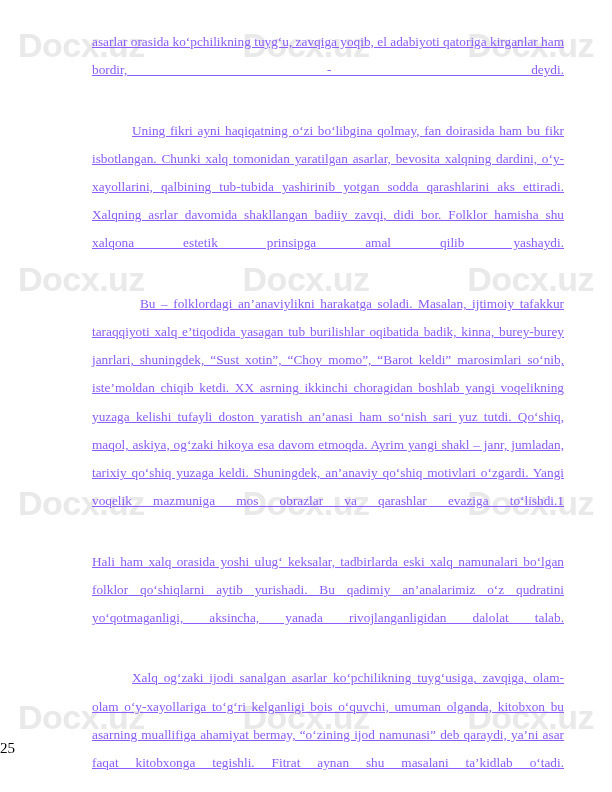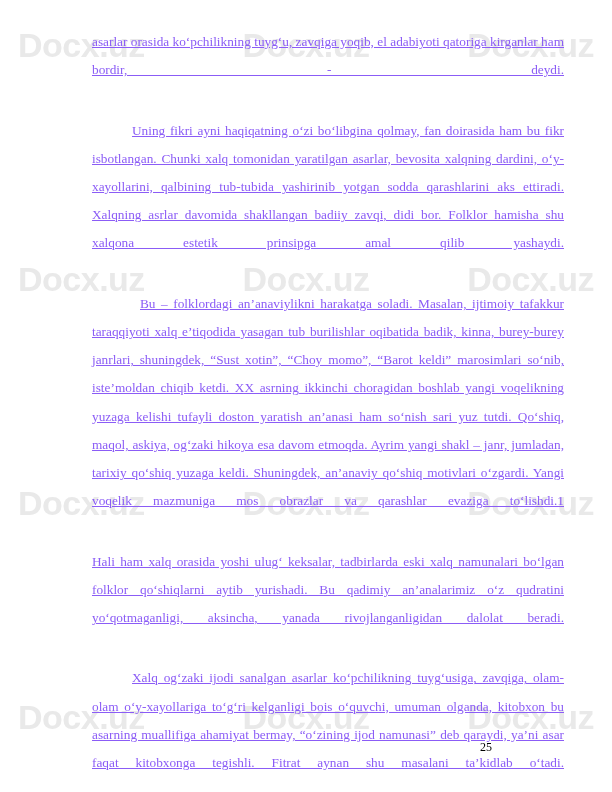--- a/index.html
+++ b/index.html
@@ -81,23 +81,23 @@
     display: inline-block;
     width: 100%;
   }
 
   
   .page-number {
     position: absolute;
     left: 0;
     width: 492px;
     top: 740px;
-    text-align: right;
+    text-align: left;
     font-family: "Liberation Serif", "DejaVu Serif", serif;
-    font-size: 12px;
+    font-size: 15px;
     color: #000000;
     z-index: 3;
   }
 </style>
 </head>
 <body>
 
 <div class="page">
 
   <div class="watermark-layer">
@@ -120,20 +120,20 @@
       <span class="watermark">Docx.uz</span>
       <span class="watermark">Docx.uz</span>
       <span class="watermark">Docx.uz</span>
     </div>
   </div>
 
   <div class="content">
     <p class="para noindent">asarlar orasida ko‘pchilikning tuyg‘u, zavqiga yoqib, el adabiyoti qatoriga kirganlar ham bordir, - deydi.</p>
     <p class="para indent">Uning fikri ayni haqiqatning o‘zi bo‘libgina qolmay, fan doirasida ham bu fikr isbotlangan. Chunki xalq tomonidan yaratilgan asarlar, bevosita xalqning dardini, o‘y-xayollarini, qalbining tub-tubida yashirinib yotgan sodda qarashlarini aks ettiradi. Xalqning asrlar davomida shakllangan badiiy zavqi, didi bor. Folklor hamisha shu xalqona estetik prinsipga amal qilib yashaydi.</p>
     <p class="para indent-wide">Bu – folklordagi an’anaviylikni harakatga soladi. Masalan, ijtimoiy tafakkur taraqqiyoti  xalq e’tiqodida yasagan tub burilishlar oqibatida badik, kinna, burey-burey janrlari, shuningdek,  “Sust xotin”, “Choy momo”, “Barot keldi” marosimlari so‘nib, iste’moldan chiqib ketdi. XX asrning ikkinchi choragidan boshlab yangi voqelikning yuzaga kelishi tufayli doston yaratish an’anasi ham so‘nish sari yuz tutdi. Qo‘shiq, maqol, askiya, og‘zaki hikoya esa davom etmoqda. Ayrim yangi shakl – janr, jumladan, tarixiy qo‘shiq yuzaga keldi. Shuningdek, an’anaviy qo‘shiq motivlari o‘zgardi. Yangi voqelik mazmuniga mos obrazlar va qarashlar evaziga to‘lishdi.1</p>
-    <p class="para noindent">Hali ham xalq orasida yoshi ulug‘ keksalar, tadbirlarda eski xalq namunalari bo‘lgan folklor qo‘shiqlarni aytib yurishadi. Bu qadimiy an’analarimiz o‘z qudratini yo‘qotmaganligi, aksincha, yanada rivojlanganligidan dalolat beradi.</p>
+    <p class="para noindent">Hali ham xalq orasida yoshi ulug‘ keksalar, tadbirlarda eski xalq namunalari bo‘lgan folklor qo‘shiqlarni aytib yurishadi. Bu qadimiy an’analarimiz o‘z qudratini yo‘qotmaganligi, aksincha, yanada rivojlanganligidan dalolat talab.</p>
     <p class="para indent">Xalq og‘zaki ijodi sanalgan asarlar ko‘pchilikning  tuyg‘usiga, zavqiga, olam-olam o‘y-xayollariga to‘g‘ri kelganligi bois o‘quvchi, umuman olganda, kitobxon bu asarning muallifiga ahamiyat bermay, “o‘zining ijod namunasi” deb qaraydi, ya’ni asar faqat kitobxonga tegishli. Fitrat aynan shu masalani ta’kidlab o‘tadi.</p>
     <p class="para noindent">Xalq og‘zaki ijodining eng qadimiy  namunalari keltirib o‘tilgan, XI  asrda yozilgan “Devonu lug‘ot-it  turk” asarida jamlangan badiiy parchalar turkiy xalqlar adabiyotining ancha oldingi davrlarida vujudga kelgan. Bu ma’lumotdan shu narsa ko‘rinib turibdiki, xalq og‘zaki ijodi namunalari nafaqat X asrlik, balki undan-da ko‘p tarixiylikni talab etadi.</p>
   </div>
 
   <div class="page-number">25</div>
 
 </div>
 
 </body></html>

